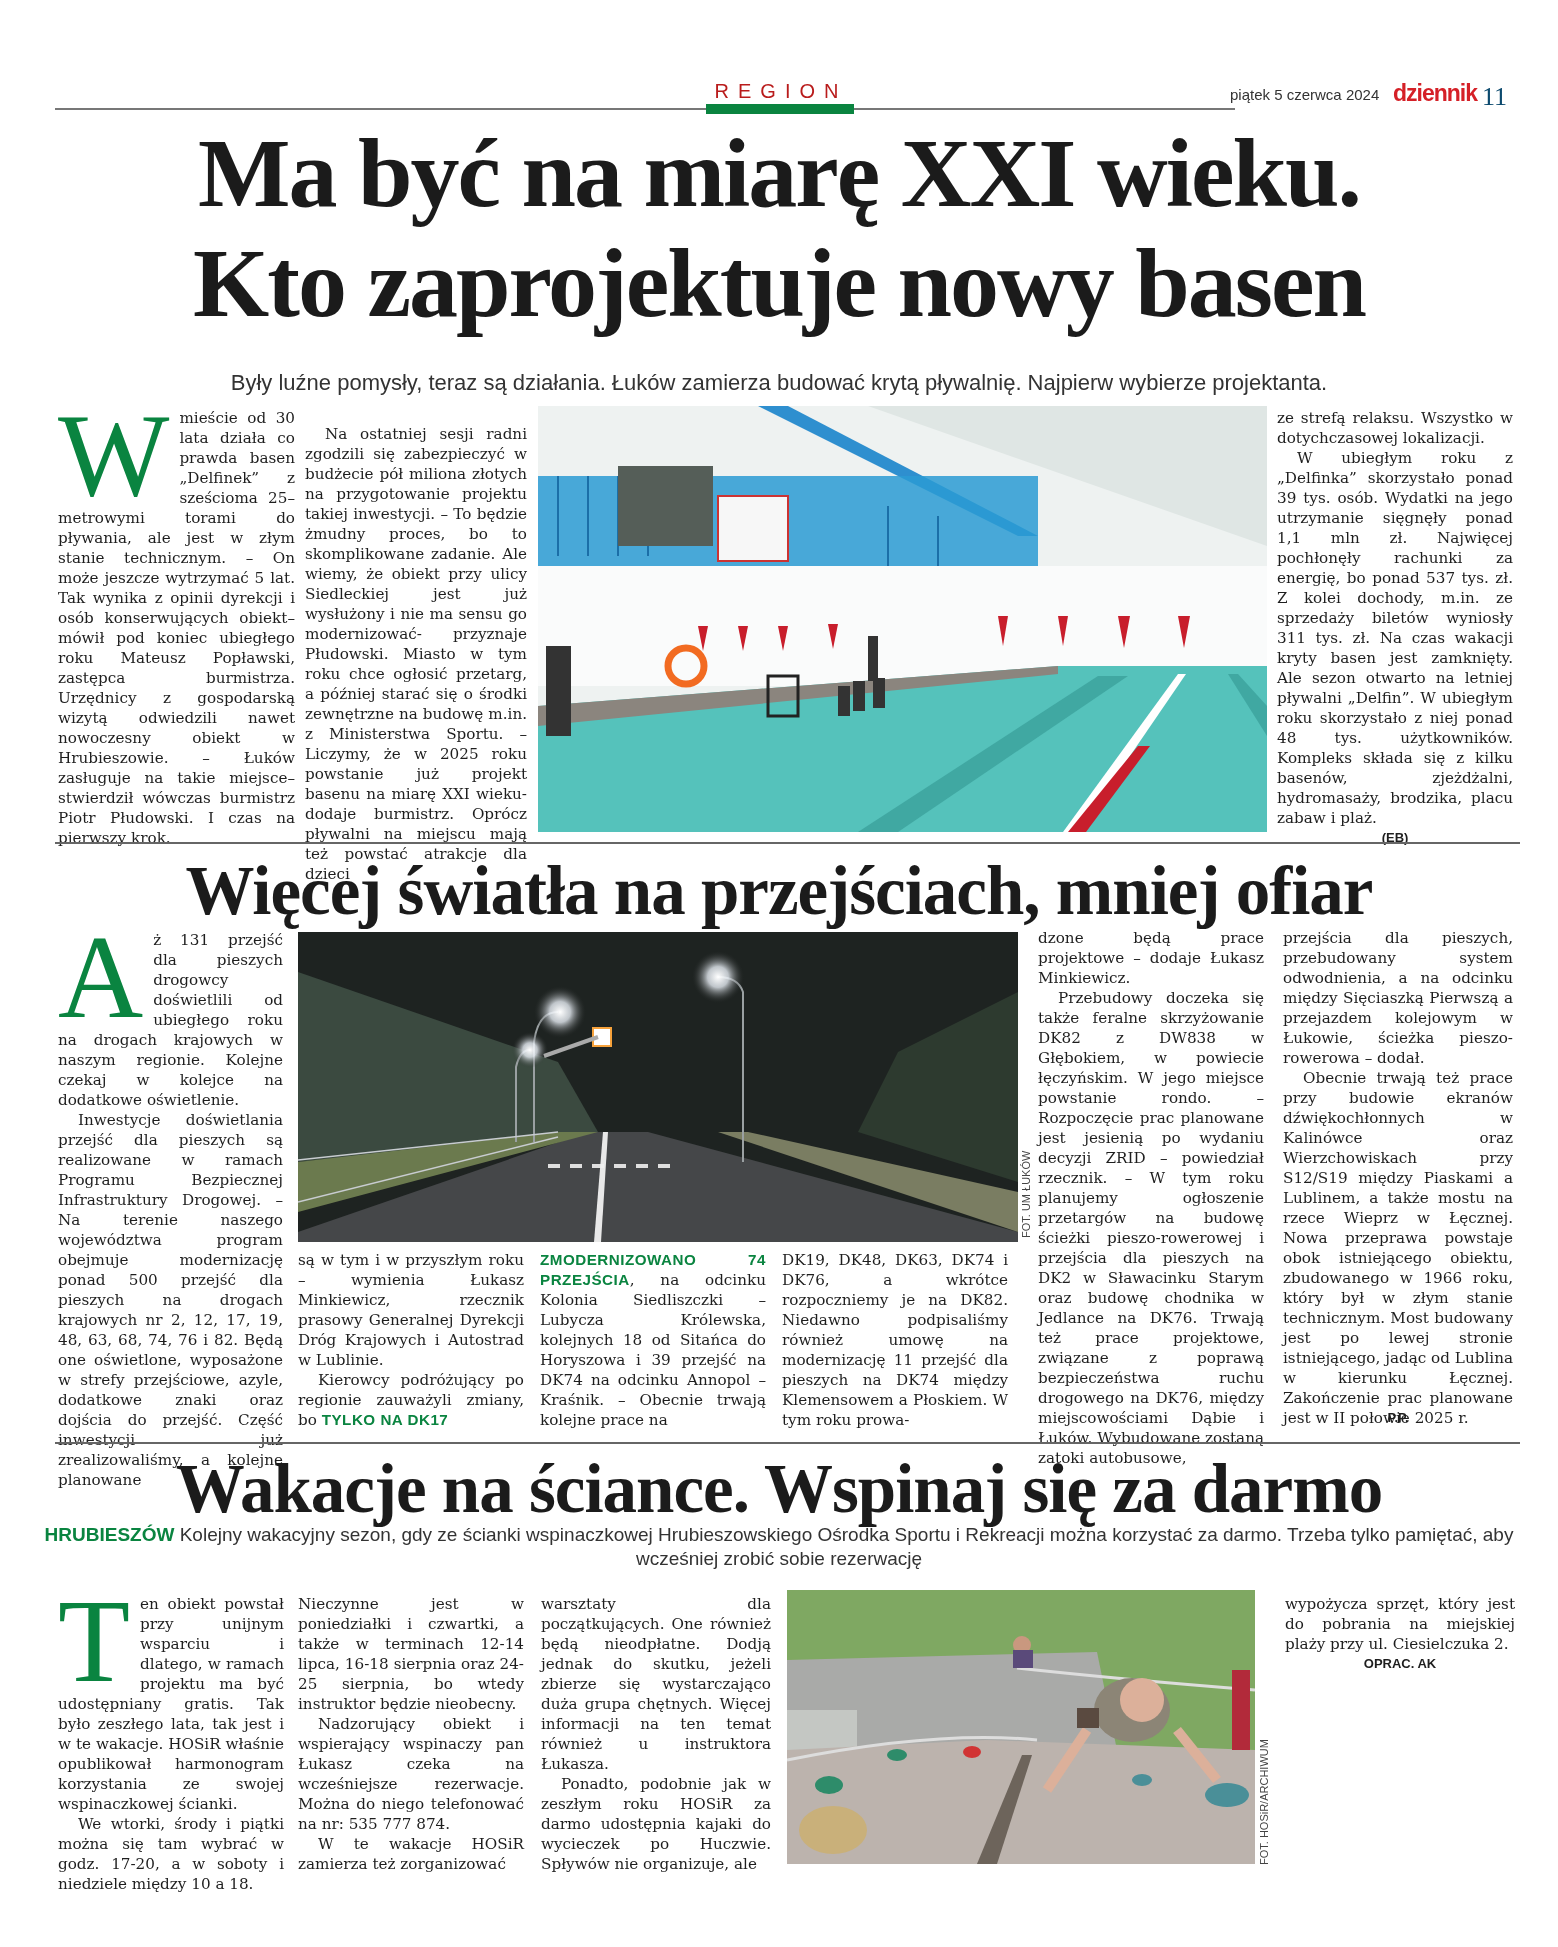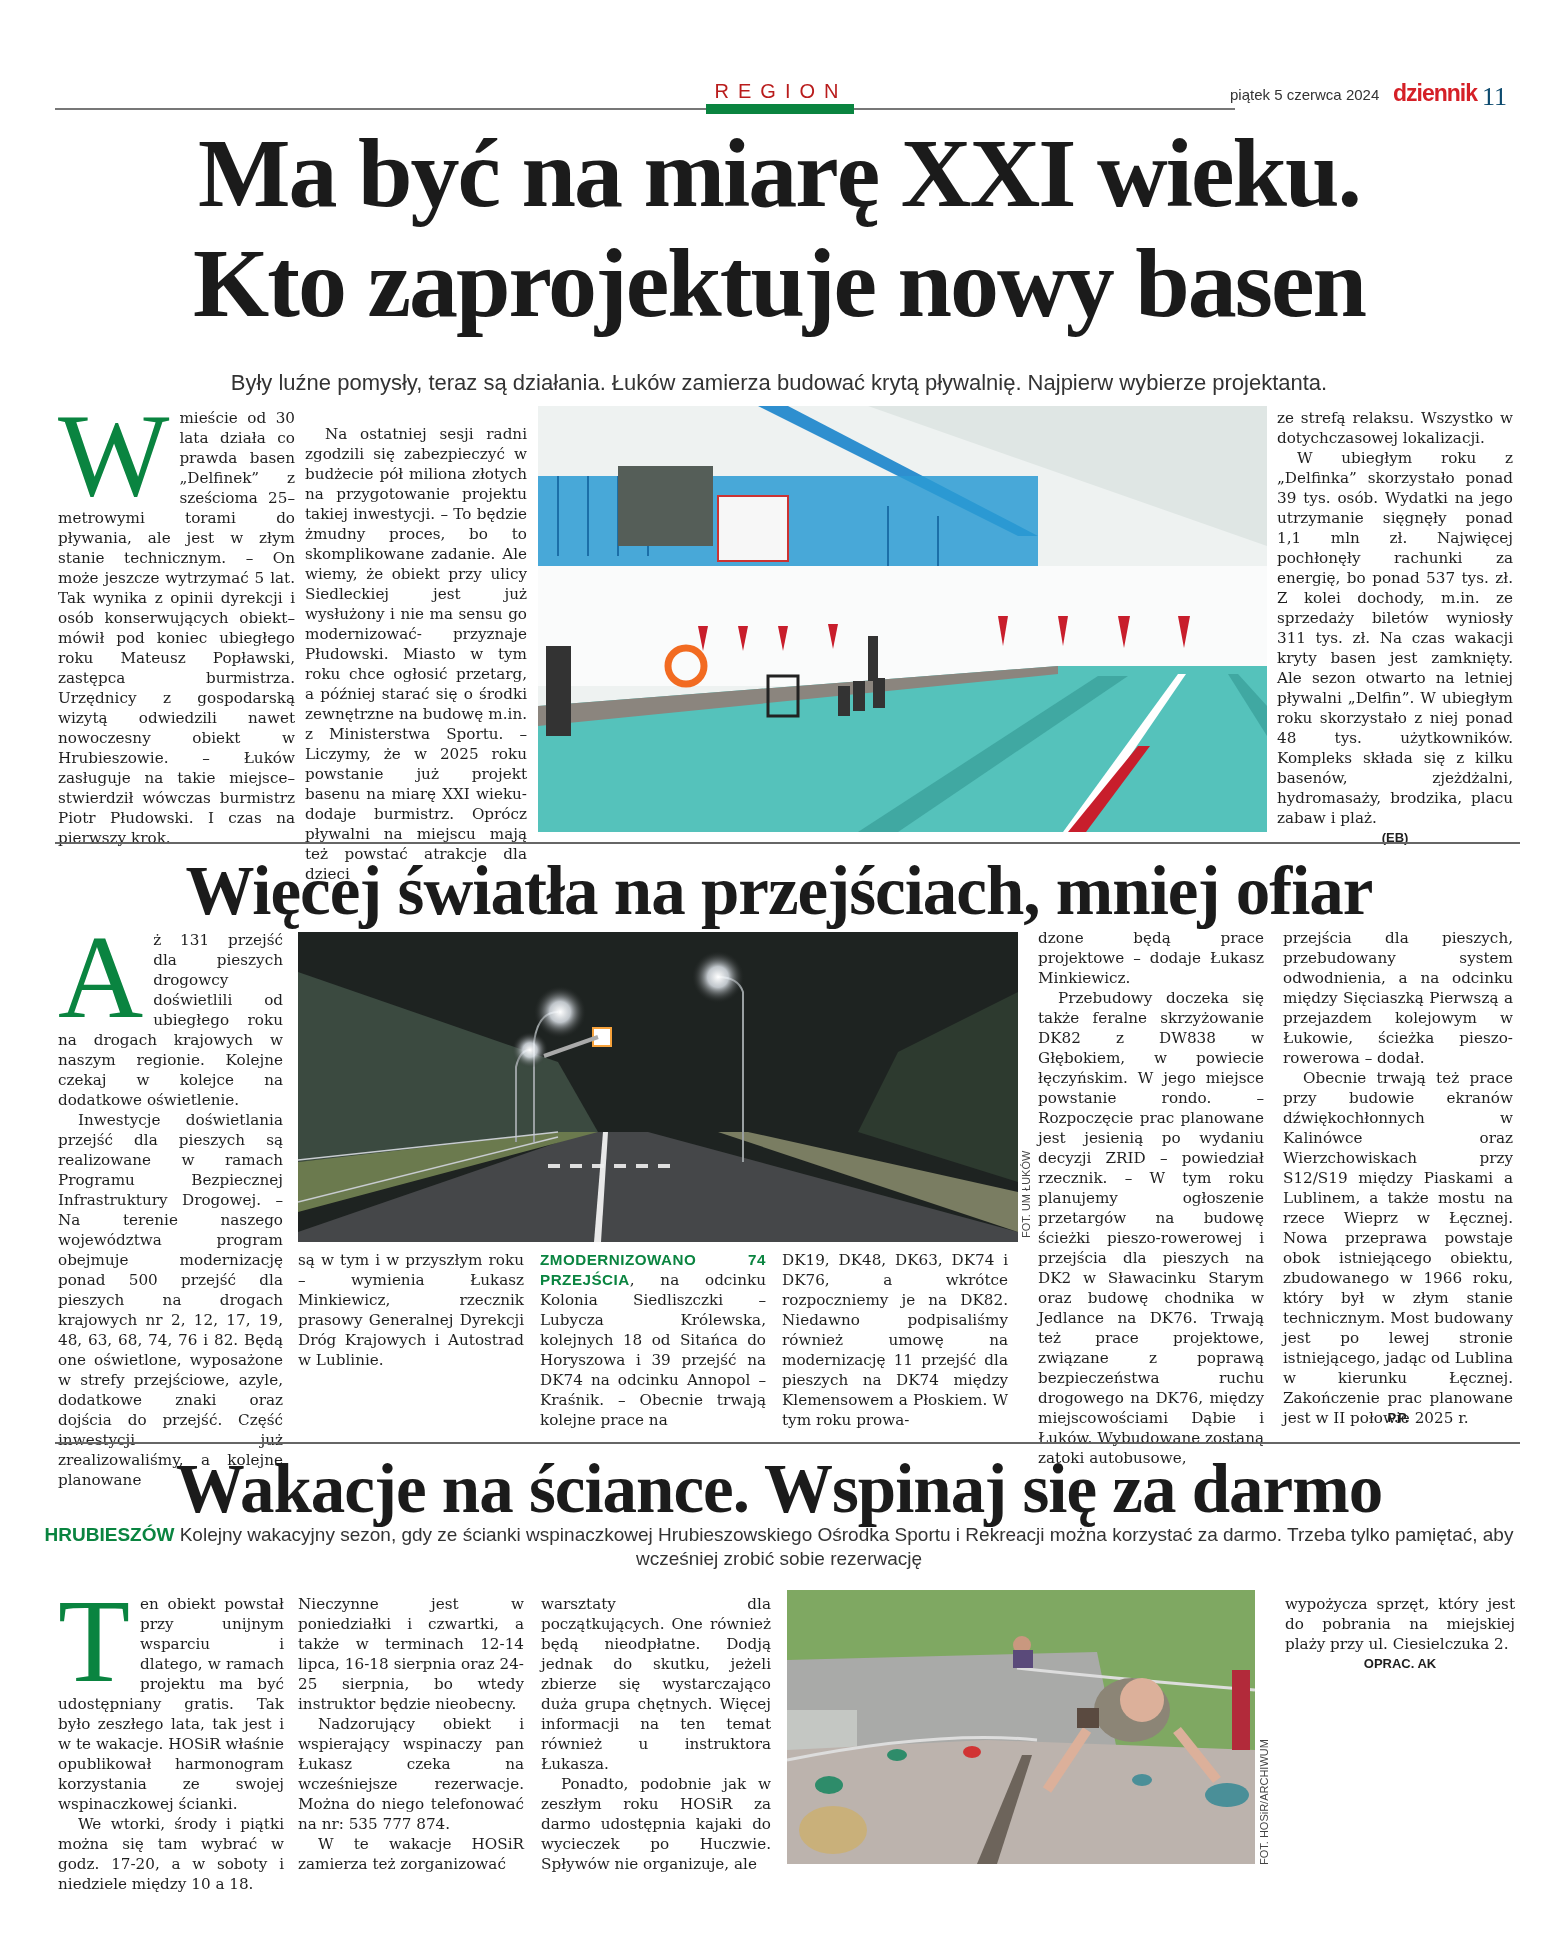--- a/index.html
+++ b/index.html
@@ -167,20 +167,21 @@
     <g stroke="#c8ccd0" stroke-width="1.5" fill="none">
       <path d="M0,228 L260,200"></path>
         <path d="M0,270 L260,205"></path>
     </g>
   </svg>
 </div>
 <div class="abs credit" style="left:1020px; top:1238px;">FOT. UM ŁUKÓW</div>
 
 <div class="abs col" style="left:298px; top:1250px; width:226px;">
   <p class="first">są w tym i w przyszłym roku – wymienia Łukasz Minkiewicz, rzecznik prasowy Generalnej Dyrekcji Dróg Krajowych i Autostrad w Lublinie.</p>
+  <p><span>Kierowcy podróżujący po regionie zauważyli zmiany, bo </span><span class="hl">TYLKO NA DK17</span></p>
 </div>
 <div class="abs col" style="left:540px; top:1250px; width:226px;">
   <p class="first"><span class="hl">ZMODERNIZOWANO 74 PRZEJŚCIA</span><span>, na odcinku Kolonia Siedliszczki – Lubycza Królewska, kolejnych 18 od Sitańca do Horyszowa i 39 przejść na DK74 na odcinku Annopol – Kraśnik. – Obecnie trwają kolejne prace na</span></p>
 </div>
 <div class="abs col" style="left:782px; top:1250px; width:226px;">
   <p class="first">DK19, DK48, DK63, DK74 i DK76, a wkrótce rozpoczniemy je na DK82. Niedawno podpisaliśmy również umowę na modernizację 11 przejść dla pieszych na DK74 między Klemensowem a Płoskiem. W tym roku prowa-</p>
 </div>
 
 <div class="abs col" style="left:1038px; top:928px; width:226px;">
   <p class="first">dzone będą prace projektowe – dodaje Łukasz Minkiewicz.</p>

